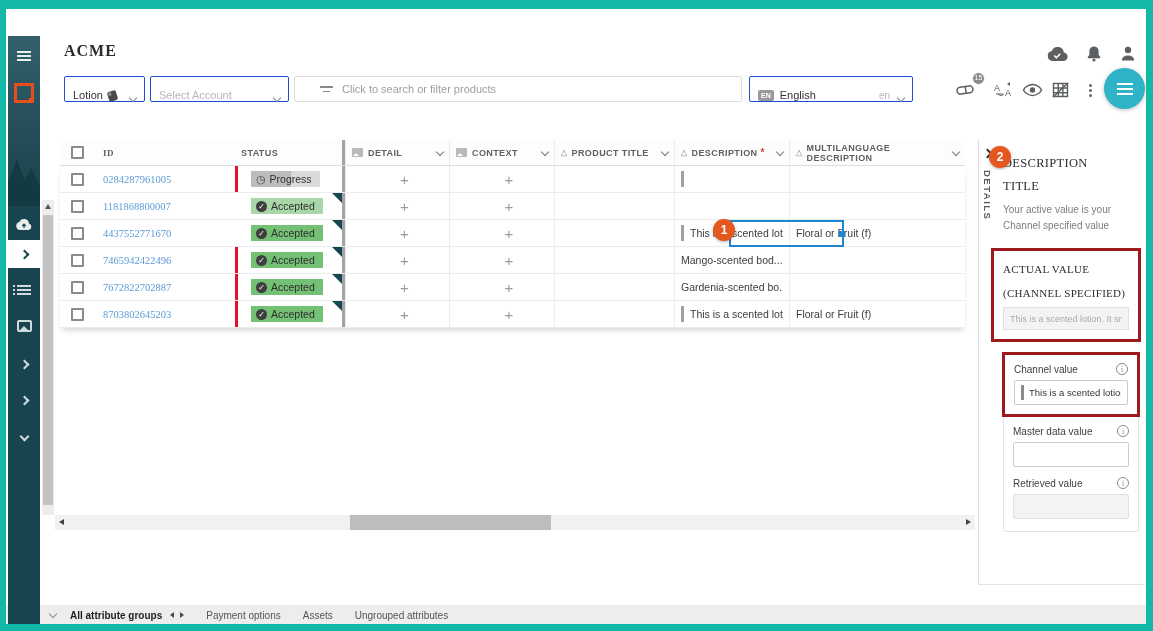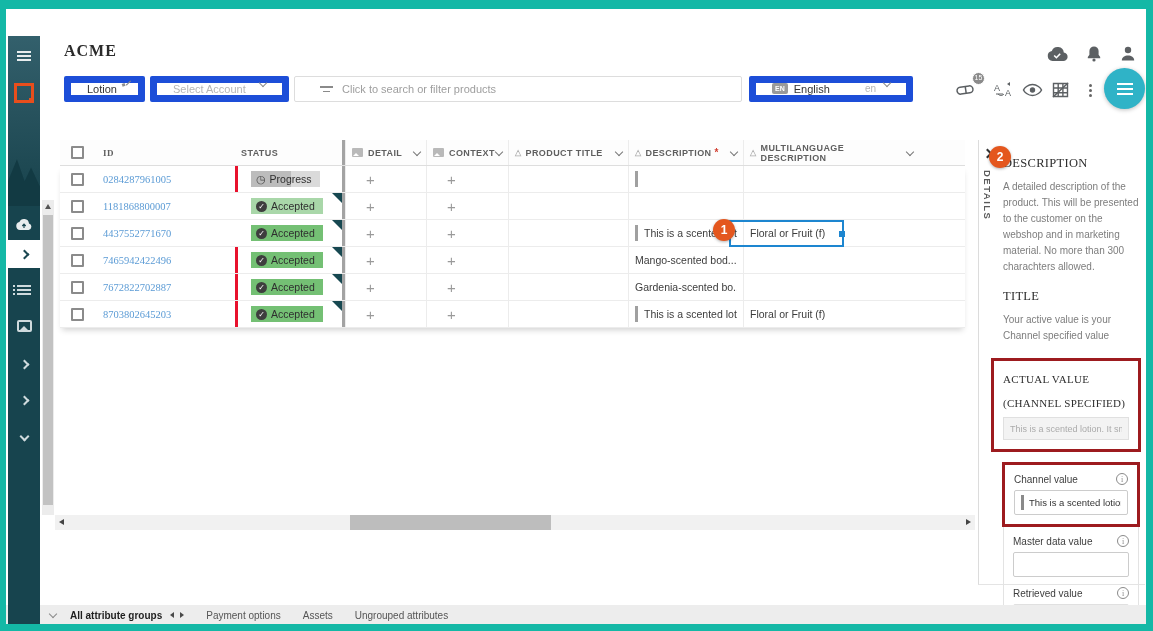--- a/index.html
+++ b/index.html
@@ -25,22 +25,22 @@
   .chev.dark { border-color:#1c4751; }
   .sb-list { width:14px; }
   .sb-list i { display:block; height:2px; background:#cfdadd; margin:2px 0; position:relative;}
   .sb-list i::before { content:""; position:absolute; left:-4px; top:0; width:2px; height:2px; background:#cfdadd; }
   .sb-media { width:15px; height:12px; border:2px solid #cfdadd; border-radius:2px; position:relative; }
   .sb-media::after { content:""; position:absolute; left:1px; bottom:0; border-left:4px solid transparent; border-right:4px solid transparent; border-bottom:4px solid #cfdadd; }
 
   
   .acme { position:absolute; left:58px; top:33px; font-family:"Liberation Serif", serif; font-size:16px; font-weight:bold; letter-spacing:1px; color:#2b2b2b; }
   .topicons { position:absolute; top:36px; right:10px; display:flex; gap:18px; align-items:center; }
-  .select-box { position:absolute; top:67px; height:26px; border:7px solid #1d4ed8; border-radius:2px; background:#fff;
-    display:flex; align-items:flex-start; font-size:11px; color:#333; padding:0 16px; }
+  .select-box { position:absolute; top:67px; height:26px; border:1px solid #1d4ed8; border-radius:2px; background:#fff;
+    display:flex; align-items:flex-end; font-size:11px; color:#333; padding:0 8px; }
   .select-chev { width:6px; height:6px; border-right:1.5px solid #8a8a8a; border-bottom:1.5px solid #8a8a8a; transform:rotate(45deg); margin-left:auto; margin-top:-3px; }
   .placeholder { color:#b6b6b6; }
   .bottle { width:9px; height:10px; background:#4a4a4a; border-radius:2px; transform:rotate(-18deg); margin:0 6px 0 5px; position:relative;}
   .bottle::after{content:""; position:absolute; left:1px; top:1px; width:3px; height:3px; background:#8f8f8f;}
   .search-box { position:absolute; left:288px; top:67px; width:448px; height:26px; border:1px solid #ddd; border-radius:2px; display:flex; align-items:center; padding:0 25px; gap:9px; background:#fff;}
   .filter-ic { width:13px; }
   .filter-ic i { display:block; height:1.5px; background:#8a8a8a; margin:3px auto; }
   .filter-ic i:nth-child(1){width:13px;} .filter-ic i:nth-child(2){width:7px;}
   .search-box input { border:0; outline:0; flex:1; font-size:11px; font-family:"Liberation Sans",sans-serif; color:#333; background:transparent;}
   .search-box input::placeholder { color:#9e9e9e; }
@@ -61,21 +61,21 @@
   
   .table { position:absolute; left:54px; top:131px; width:905px; }
   .trow { display:flex; height:27px; border-bottom:1px solid #ececec; background:#fff; position:relative; }
   .thead { height:26px; border-bottom:1px solid #dedede; background:#fdfdfd; }
   .thead .cell { font-size:9px; font-weight:bold; color:#5f5f5f; letter-spacing:.4px; }
   .cell { display:flex; align-items:center; font-size:11px; color:#333; padding:0 6px; position:relative; }
   .c-check { width:35px; justify-content:center; }
   .c-id { width:140px; padding-left:8px;font-family:Liberation Serif, serif; }
   .c-status { width:107px; }
   .c-div { width:3px; background:#a3a3a3; padding:0; }
-  .c-detail,.c-context { width:82px; border-right:1px solid #ececec; justify-content:flex-start; }
+  .c-detail,.c-context { width:105px; border-right:1px solid #ececec; justify-content:center; }
   .c-detail { border-left:1px solid #ececec; }
   .c-title { width:120px; border-right:1px solid #ececec; }
   .c-desc { width:115px; border-right:1px solid #ececec; }
   .c-multi { width:175px; }
   .cb { width:13px; height:13px; border:2px solid #8b8b8b; border-radius:1px; background:#fff; display:inline-block; cursor:pointer; }
   .idlink { color:#5b9bd5; text-decoration:none; font-size:10.5px; cursor:pointer; }
   .hdr-chev { width:6px; height:6px; border-right:1.5px solid #777; border-bottom:1.5px solid #777; transform:rotate(45deg); margin-left:auto; margin-top:-2px; cursor:pointer; }
   .img-ic { width:11px; height:9px; background:#b9b9b9; border-radius:1px; margin-right:5px; position:relative; }
   .img-ic::after { content:""; position:absolute; left:1px; bottom:1px; border-left:3px solid transparent; border-right:3px solid transparent; border-bottom:3px solid #fff; }
   .tri-ic { color:#b0b0b0; font-size:8px; margin-right:4px; }
@@ -517,21 +517,20 @@
       </div>
 
   <div class="panel">
     <span class="panel-collapse chev r" style="position:absolute;border-color:#333"></span>
     <div class="panel-tab">DETAILS</div>
     <div class="callout" style="left:10px;top:6px">
           <span>2</span>
         </div>
     <div class="panel-content">
       <div class="ph">DESCRIPTION</div>
-      <div class="ptext">A detailed description of the product. This will be presented to the customer on the webshop and in marketing material. No more than 300 charachters allowed.</div>
       <div class="ph">TITLE</div>
       <div class="ptext">Your active value is your Channel specified value</div>
 
       <div class="redbox redbox1">
         <div class="actual-h">ACTUAL VALUE (CHANNEL SPECIFIED)</div>
         <input class="dis-input" disabled="" value="This is a scented lotion. It smell" style="">
       </div>
 
       <div class="vcard">
         <div class="redbox redbox2">

